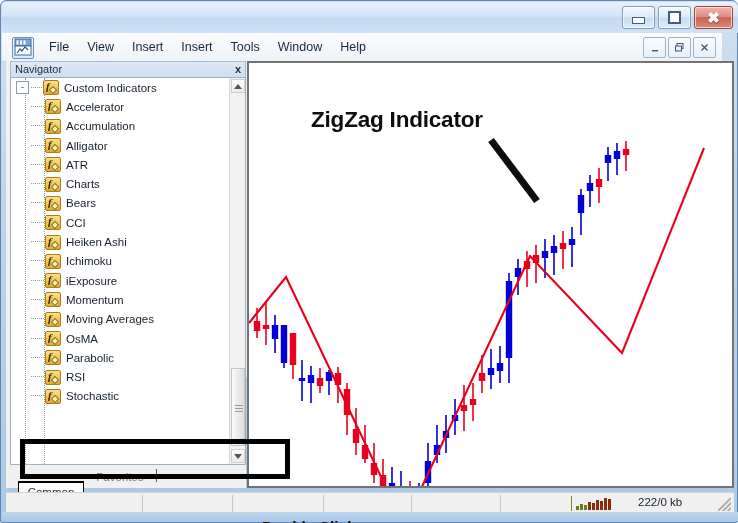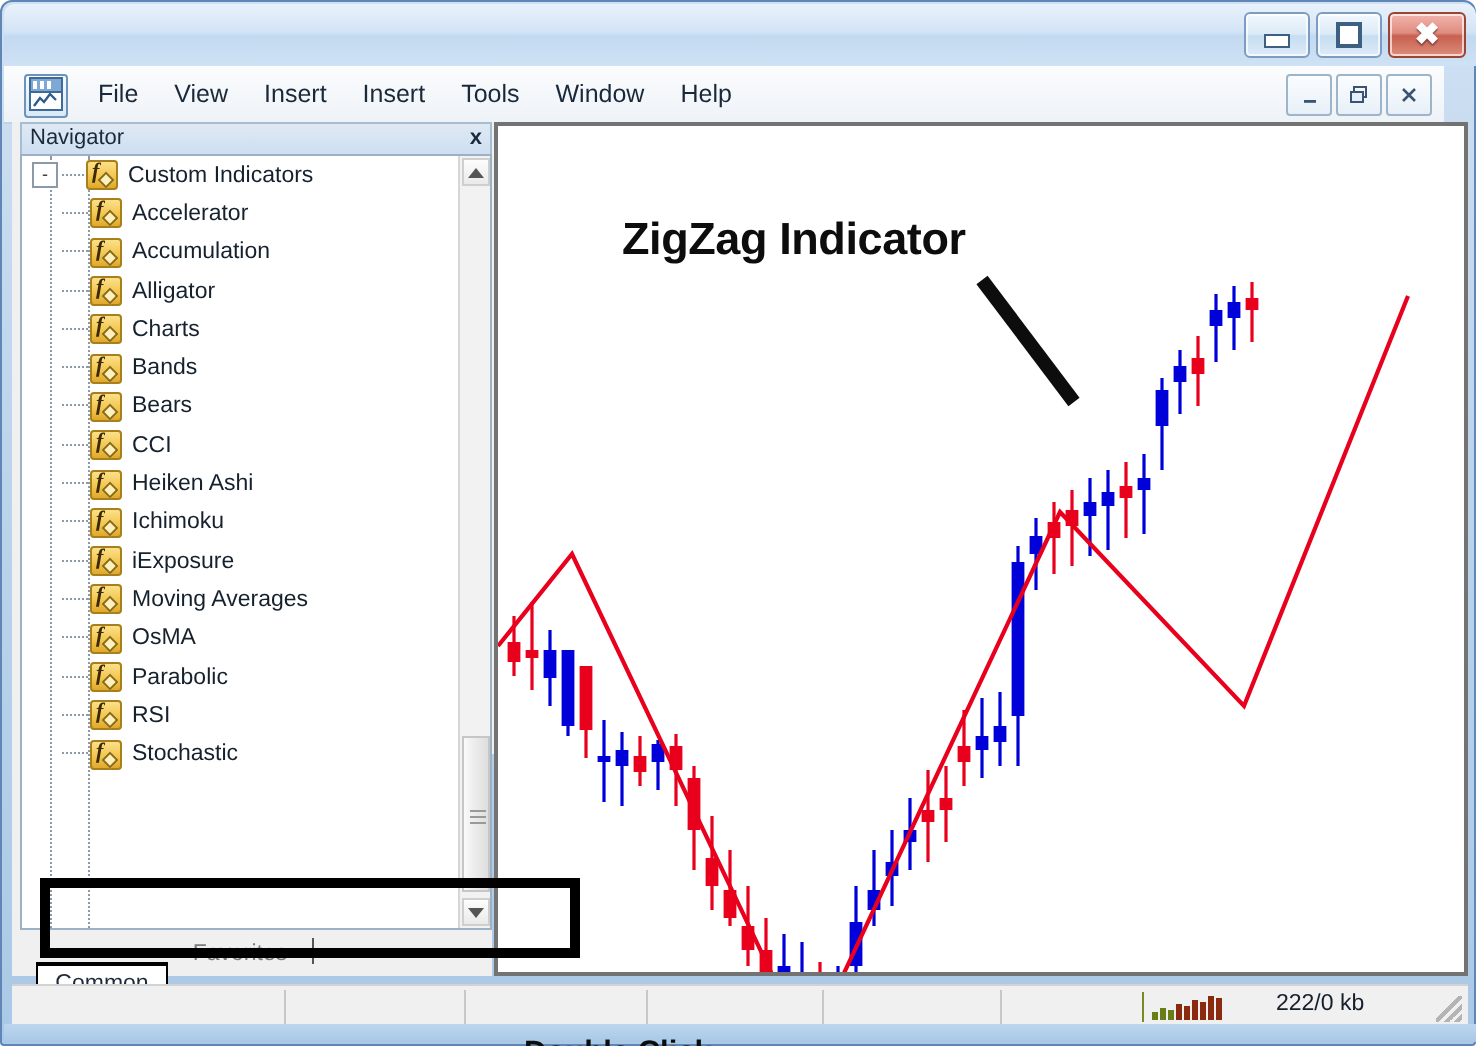--- a/index.html
+++ b/index.html
@@ -311,32 +311,32 @@
               <div class="tree-row">
                 <div class="indent"></div>
                 <div class="dotted-h" style="width: 13px;"></div>
                 <div class="fxicon"></div>
                 <span>Alligator</span>
               </div>
               <div class="tree-row">
                 <div class="indent"></div>
                 <div class="dotted-h" style="width: 13px;"></div>
                 <div class="fxicon"></div>
+                <span>ATR</span>
+              </div>
+              <div class="tree-row">
+                <div class="indent"></div>
+                <div class="dotted-h" style="width: 13px;"></div>
+                <div class="fxicon"></div>
                 <span>Charts</span>
               </div>
               <div class="tree-row">
                 <div class="indent"></div>
                 <div class="dotted-h" style="width: 13px;"></div>
                 <div class="fxicon"></div>
-                <span>Bands</span>
-              </div>
-              <div class="tree-row">
-                <div class="indent"></div>
-                <div class="dotted-h" style="width: 13px;"></div>
-                <div class="fxicon"></div>
                 <span>Bears</span>
               </div>
               <div class="tree-row">
                 <div class="indent"></div>
                 <div class="dotted-h" style="width: 13px;"></div>
                 <div class="fxicon"></div>
                 <span>CCI</span>
               </div>
               <div class="tree-row">
                 <div class="indent"></div>
@@ -348,20 +348,26 @@
                 <div class="indent"></div>
                 <div class="dotted-h" style="width: 13px;"></div>
                 <div class="fxicon"></div>
                 <span>Ichimoku</span>
               </div>
               <div class="tree-row">
                 <div class="indent"></div>
                 <div class="dotted-h" style="width: 13px;"></div>
                 <div class="fxicon"></div>
                 <span>iExposure</span>
+              </div>
+              <div class="tree-row">
+                <div class="indent"></div>
+                <div class="dotted-h" style="width: 13px;"></div>
+                <div class="fxicon"></div>
+                <span>Momentum</span>
               </div>
               <div class="tree-row">
                 <div class="indent"></div>
                 <div class="dotted-h" style="width: 13px;"></div>
                 <div class="fxicon"></div>
                 <span>Moving Averages</span>
               </div>
               <div class="tree-row">
                 <div class="indent"></div>
                 <div class="dotted-h" style="width: 13px;"></div>

